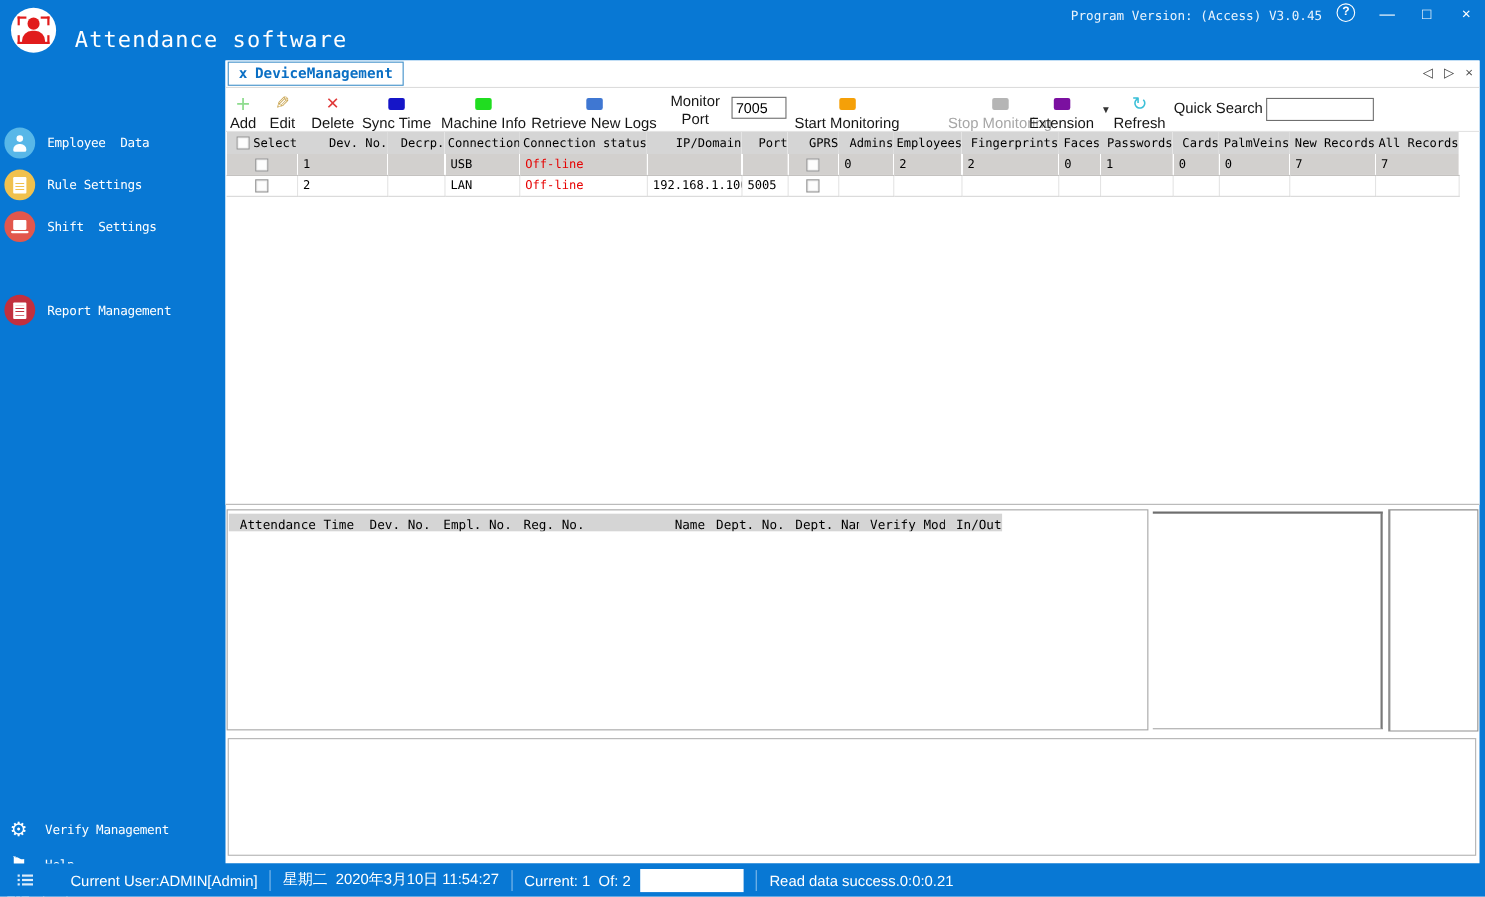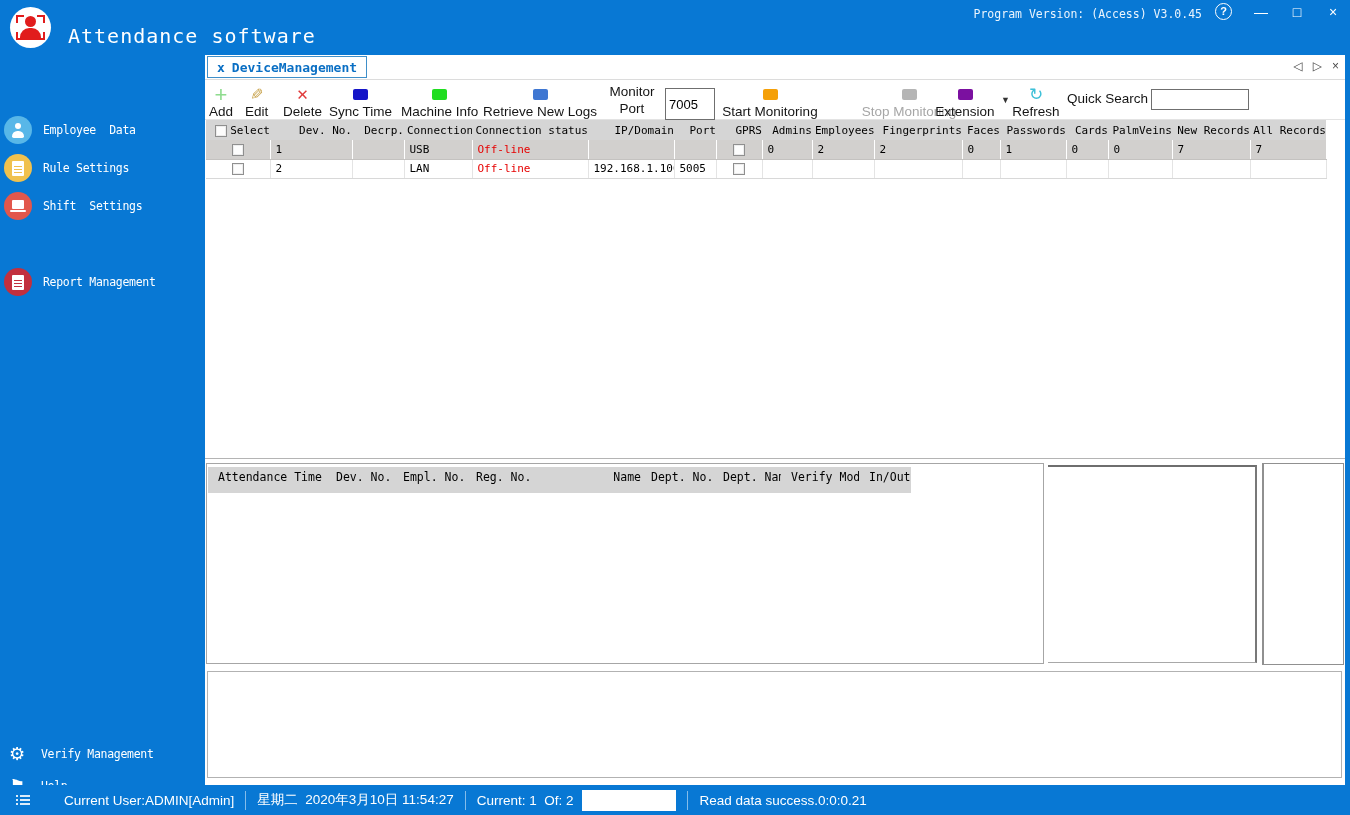--- a/index.html
+++ b/index.html
@@ -59,39 +59,39 @@
   .tbtn{position:absolute;top:2px;height:37px;display:flex;flex-direction:column;align-items:center;justify-content:flex-end;
     font:13.5px var(--sans);color:#151515;cursor:pointer;white-space:nowrap;}
   .tbtn .ic{height:17px;display:flex;align-items:center;justify-content:center;margin-bottom:1px;}
   .ic-plus{color:#8fdc8f;font:22px/16px var(--sans);}
   .ic-pencil{color:#c9a44f;font:16px/16px var(--sans);transform:scaleX(-1);}
   .ic-cross{color:#e03a3a;font:bold 15px/15px var(--sans);}
   .sq{width:15px;height:11px;border-radius:2px;display:inline-block;}
   .ic-refresh{color:#3cc0d8;font:17px/16px var(--sans);}
   .disabled-label{color:#a6a6a6;}
   .mp-label{position:absolute;left:398px;top:4px;width:58px;text-align:center;font:13.5px/1.25 var(--sans);color:#151515;}
-  .mp-input{position:absolute;left:460px;top:8px;width:50px;height:32px;border:1px solid #6f6f6f;font:13px var(--sans);padding:0 3px;}
+  .mp-input{position:absolute;left:460px;top:8px;width:50px;height:20px;border:1px solid #6f6f6f;font:13px var(--sans);padding:0 3px;}
   .ext-caret{position:absolute;left:796px;top:15px;font:9px var(--sans);color:#333;}
   .qs-label{position:absolute;left:862px;top:11px;font:13.5px var(--sans);color:#151515;}
   .qs-input{position:absolute;left:946px;top:9px;width:98px;height:21px;border:1px solid #6f6f6f;font:12px var(--sans);padding:0 3px;}
 
   .device-panel{position:absolute;left:0;top:65px;width:1140px;height:339px;border-bottom:1px solid #b4b4b4;background:#fff;}
   table.device{border-collapse:collapse;table-layout:fixed;width:1120px;margin-left:1px;font:11px var(--mono);color:#000;}
   table.device th{background:#d5d5d5;height:20px;font-weight:normal;text-align:right;padding:0 0 0 3px;white-space:nowrap;overflow:hidden;}
   table.device td{height:19px;padding:0 0 0 5px;border-right:1px solid #e4e4e4;border-bottom:1px solid #d8d8d8;
     white-space:nowrap;overflow:hidden;background:#fff;}
   table.device tr.hl td{background:#d2d0ce;border-right-color:transparent;border-bottom-color:#c4c2c0;}
   table.device td.center,table.device th.center{text-align:center;padding:0;}
   .offline{color:#e60000;}
   .cb{display:inline-block;width:12px;height:12px;background:#fdfdfd;border:1px solid #8f8f8f;vertical-align:middle;
     box-shadow:inset 0 0 0 1px #ededed;}
   th .cb{margin-right:3px;}
 
   .att-panel{position:absolute;left:1px;top:408px;width:838px;height:201px;border:1px solid #a6a6a6;background:#fff;}
-  .att-header{position:absolute;left:1px;top:3px;height:26px;display:flex;background:#d5d5d5;}
+  .att-header{position:absolute;left:1px;top:3px;height:16px;display:flex;background:#d5d5d5;}
   .att-col{font:11.5px/21px var(--mono);color:#000;padding-left:10px;white-space:nowrap;overflow:hidden;}
 
   .mid-panel{position:absolute;left:843px;top:410px;width:209px;height:198px;background:#fff;
     border-top:2px solid #6e6e6e;border-bottom:1px solid #a8a8a8;border-right:2px solid #787878;}
   .right-panel{position:absolute;left:1057px;top:408px;width:82px;height:202px;background:#fff;
     border:1px solid #909090;border-left-width:2px;}
   .bottom-panel{position:absolute;left:2px;top:616px;width:1135px;height:107px;background:#fff;border:1px solid #b2b2b2;}
 
   
   .statusbar{position:absolute;left:0;top:785px;width:1350px;height:30px;background:var(--blue);

